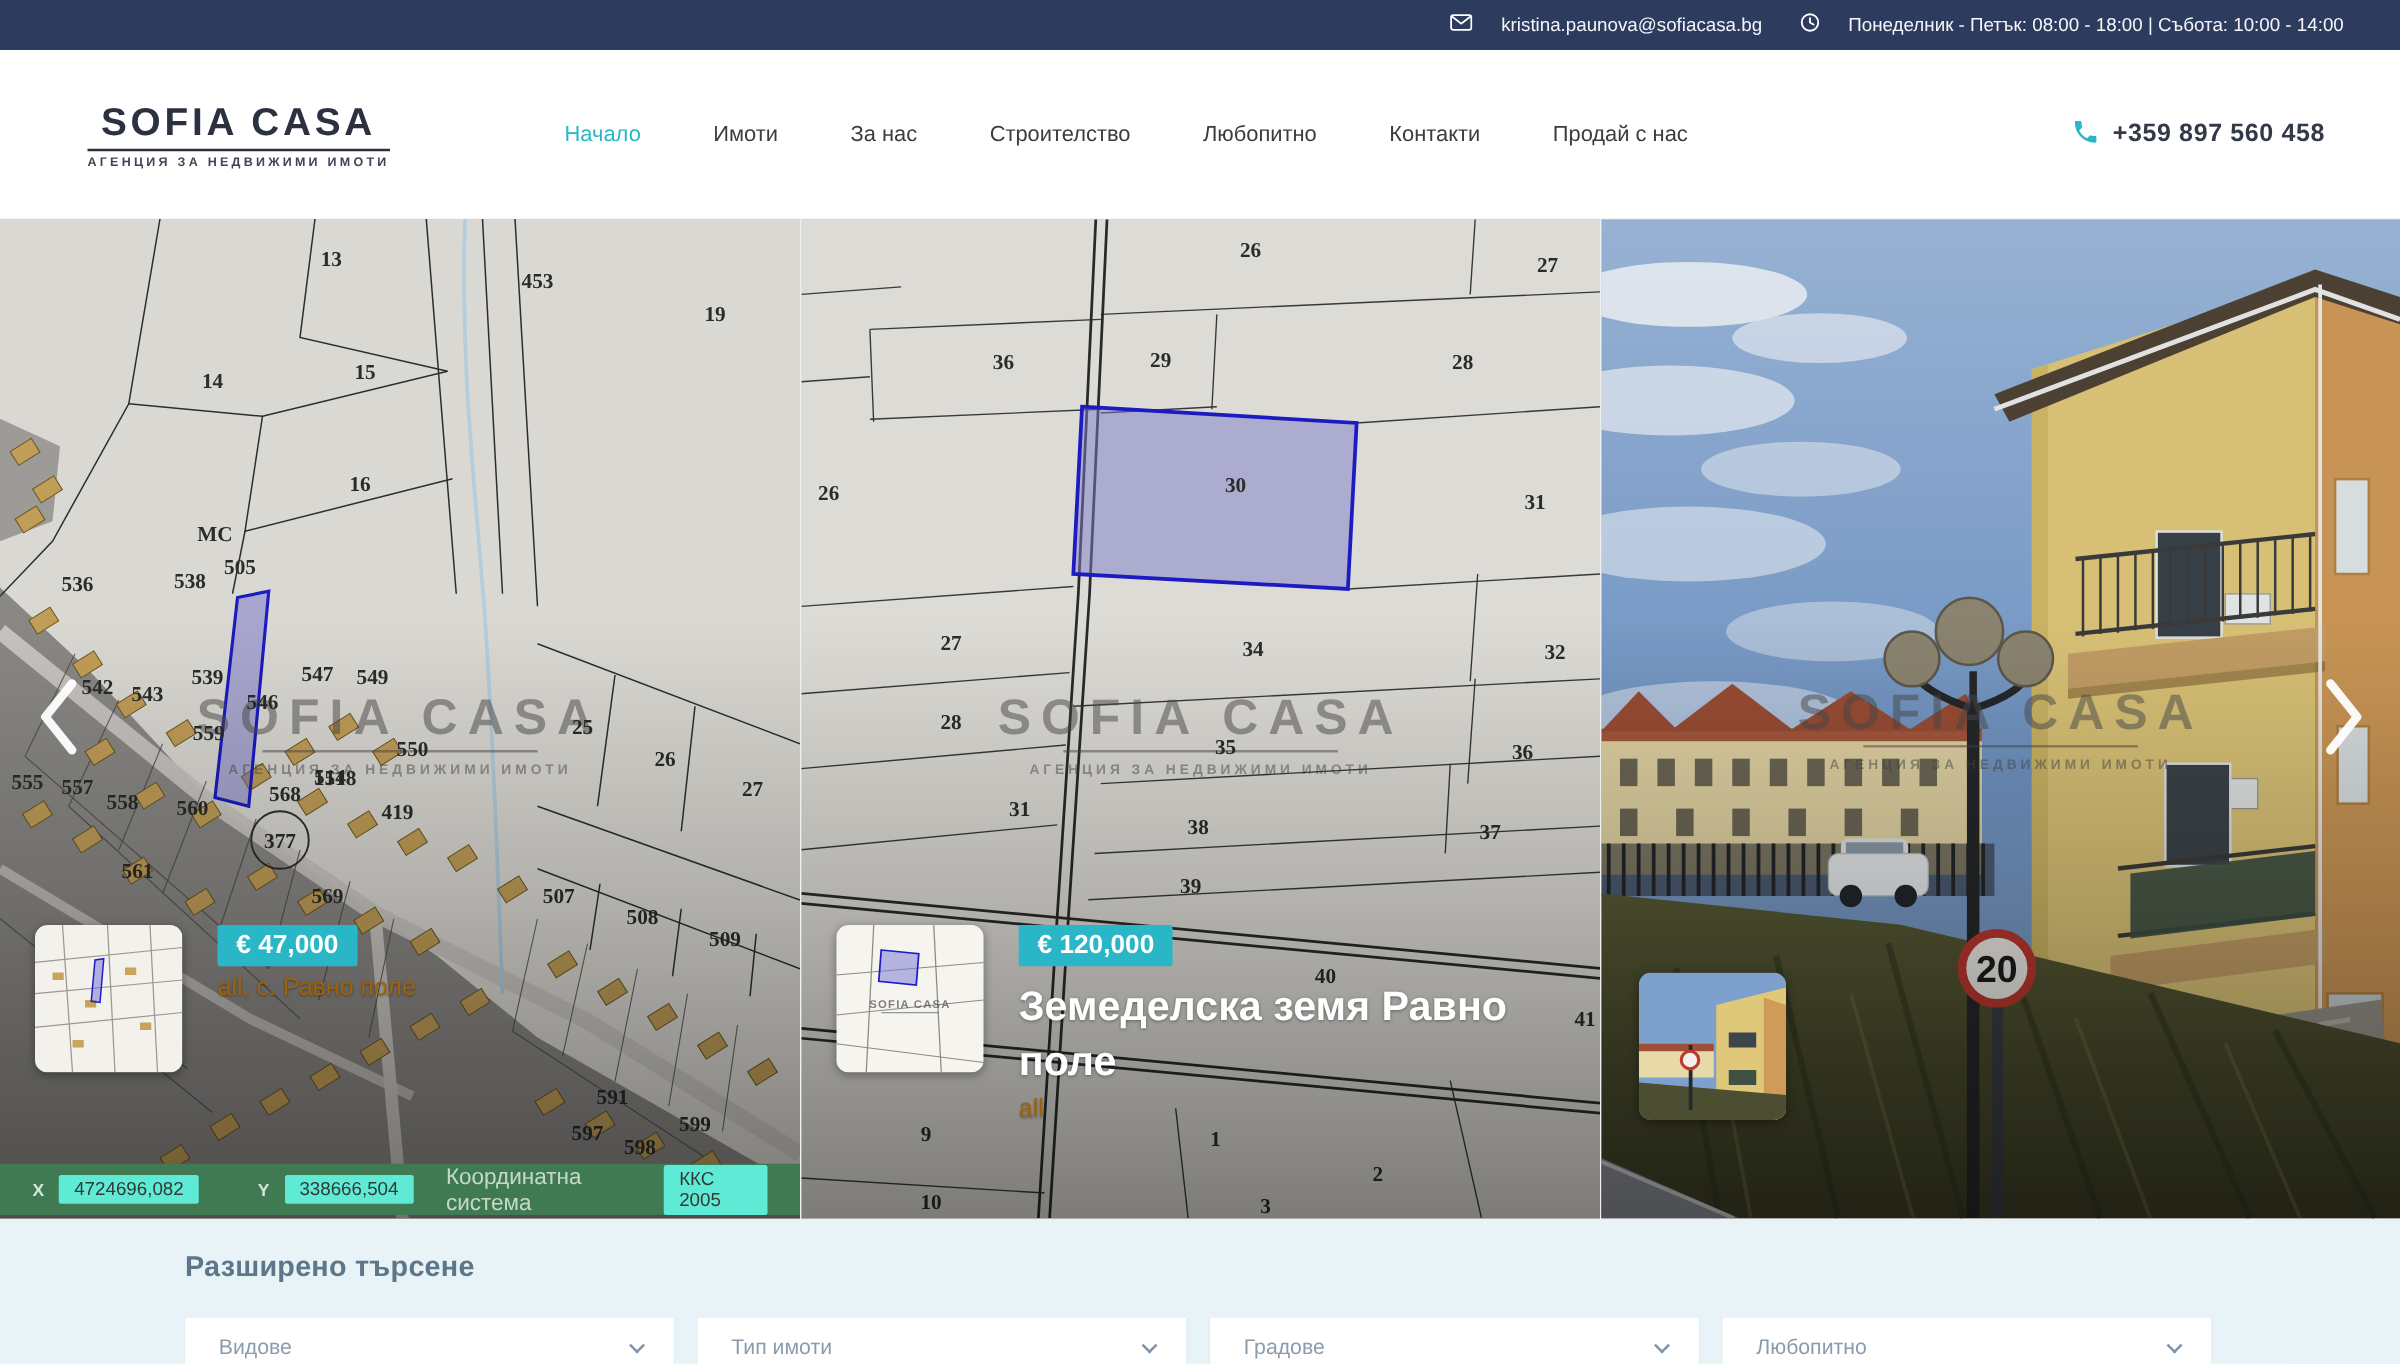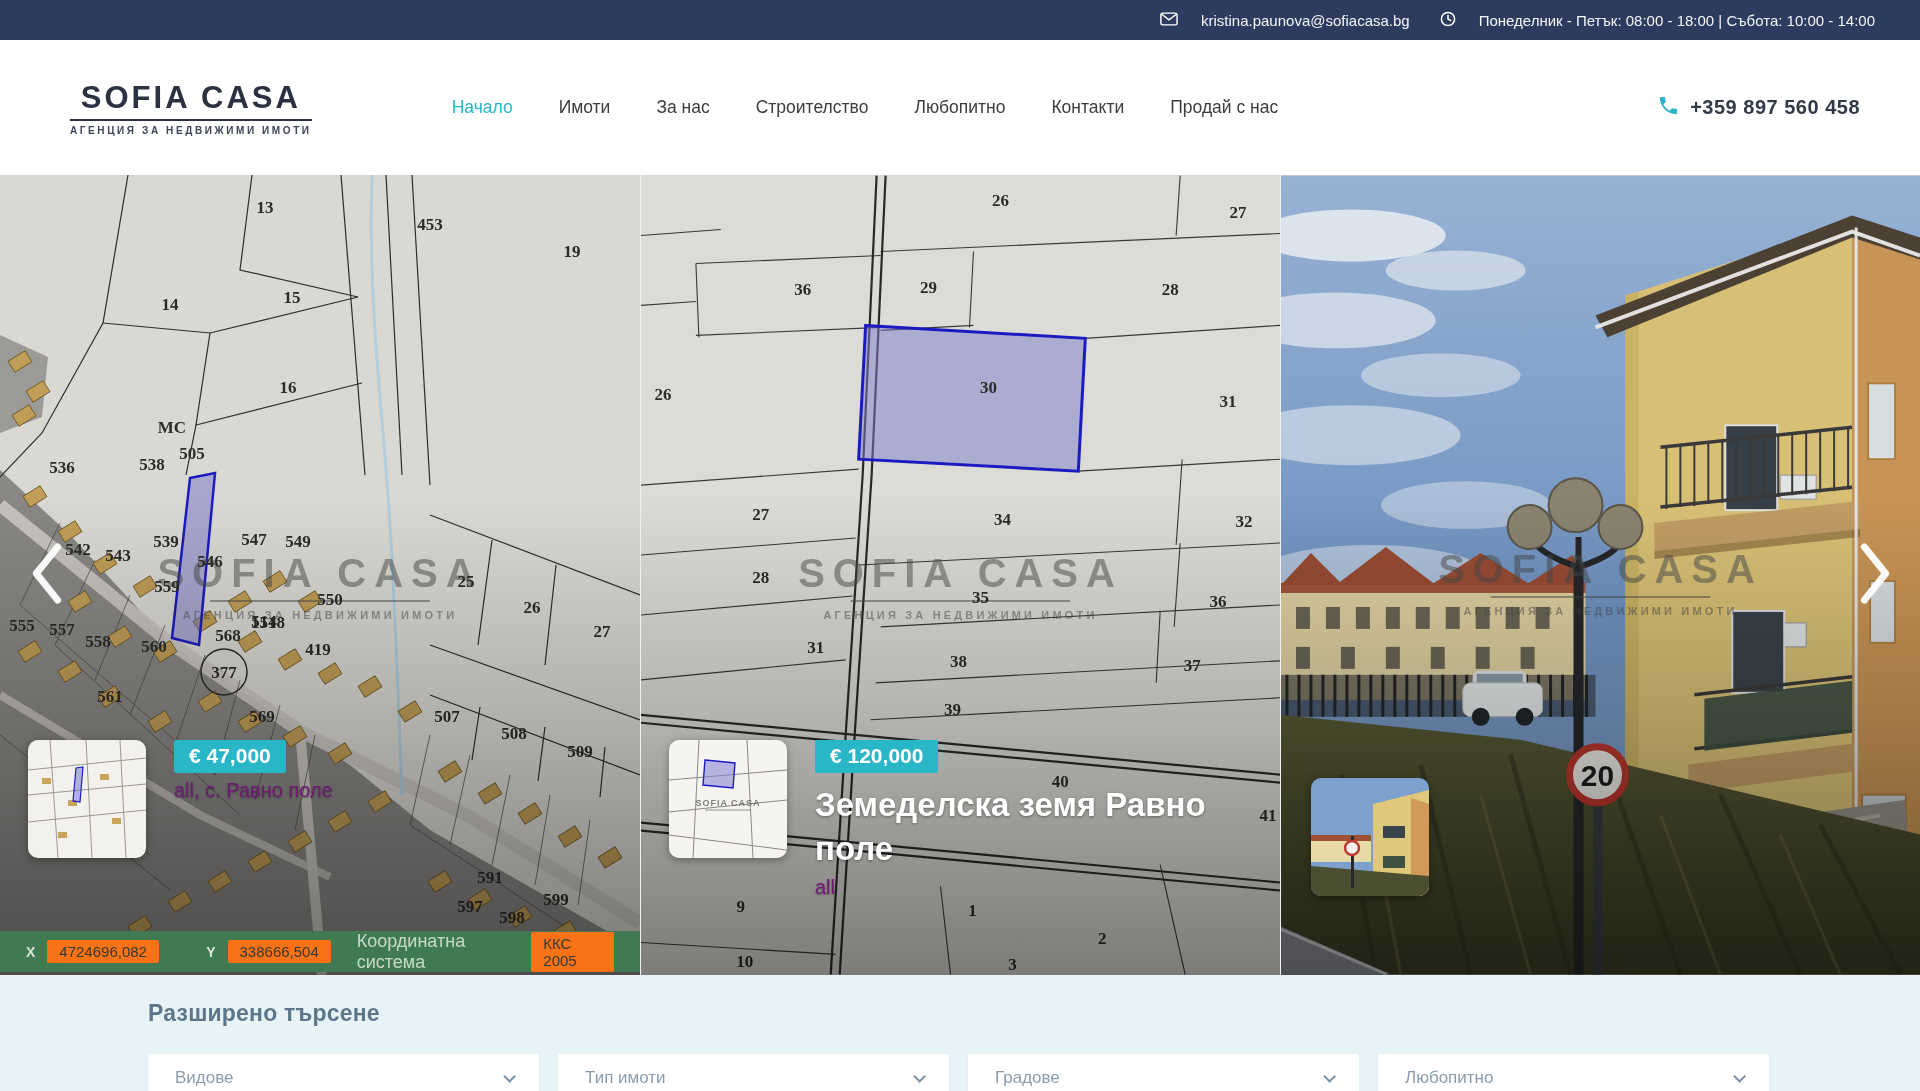--- a/index.html
+++ b/index.html
@@ -9,21 +9,21 @@
   
   .topbar { height:40px; background:#2d3c5e; display:flex; align-items:center; justify-content:flex-end; padding-right:45px; }
   .topbar .tb-item { display:flex; align-items:center; gap:23px; color:#f3f5f9; font-size:15px; margin-left:30px; }
 
   
   .header { height:135px; background:#fff; display:flex; align-items:center; padding:0 60px 0 70px; }
   .logo { display:flex; flex-direction:column; align-items:center; cursor:pointer; }
   .logo-title { font-size:31px; font-weight:bold; letter-spacing:3px; color:#2b3140; white-space:nowrap; }
   .logo-rule { width:100%; height:2px; background:#2b3140; margin:3px 0 4px; }
   .logo-tagline { font-size:10px; letter-spacing:2.6px; font-weight:bold; color:#3d4556; white-space:nowrap; }
-  .nav { display:flex; gap:46px; margin-left:140px; }
+  .nav { display:flex; gap:58px; margin-left:140px; }
   .nav a { font-size:17.5px; color:#3c3c3c; font-weight:500; text-decoration:none; cursor:pointer; }
   .nav a.active { color:#29b7c8; }
   .phone { margin-left:auto; display:flex; align-items:center; gap:10px; cursor:pointer; }
   .phone-num { font-size:20px; font-weight:bold; color:#333a47; letter-spacing:.5px; }
 
   
   .carousel { position:relative; width:1920px; height:800px; display:flex; background:#ddd; }
   .slide { position:relative; width:640px; height:800px; overflow:hidden; cursor:pointer; }
   .slide + .slide { border-left:1px solid rgba(245,245,245,.75); }
   .slide svg.scene { position:absolute; inset:0; width:100%; height:100%; display:block; }
@@ -40,27 +40,27 @@
   .card { position:absolute; left:28px; top:565px; display:flex; z-index:5; }
   .card.low { top:603px; left:30px; }
   .thumb { width:118px; height:118px; border-radius:10px; overflow:hidden; flex:0 0 auto;
     box-shadow:0 2px 8px rgba(0,0,0,.35); }
   .thumb svg { display:block; width:100%; height:100%; }
   .card-info { margin-left:28px; }
   .badge { display:inline-block; background:#29b7c8; color:#fff; font-size:21px; font-weight:bold;
     padding:4px 15px 5px; border-radius:2px; }
   .card-title { color:#fff; font-size:33px; font-weight:bold; line-height:1.32; margin-top:10px; max-width:445px;
     text-shadow:0 1px 3px rgba(0,0,0,.4); }
-  .card-loc { color:#701a75; font-size:20px; margin-top:6px; text-shadow:0 1px 2px rgba(0,0,0,.4); }
+  .card-loc { color:#a16207; font-size:20px; margin-top:6px; text-shadow:0 1px 2px rgba(0,0,0,.4); }
 
   
   .coordbar { position:absolute; left:0; right:0; bottom:3px; height:41px; background:#3f7a52; z-index:4;
     display:flex; align-items:center; padding:0 26px; gap:12px; }
   .coordbar .cb-lab { color:#e9f1e9; font-size:14px; font-weight:bold; opacity:.9; }
-  .coordbar .cb-box { background:#f97316; color:#333a35; font-size:15px; padding:3px 12px; border-radius:2px; }
+  .coordbar .cb-box { background:#5eead4; color:#333a35; font-size:15px; padding:3px 12px; border-radius:2px; }
   .coordbar .cb-sys { color:#d4e3d4; font-size:18px; margin-left:14px; opacity:.9; }
   .coordbar .sp { width:26px; }
 
   
   .arrow { position:absolute; top:50%; transform:translateY(-50%); background:none; border:none; cursor:pointer;
     z-index:8; opacity:.95; }
   .arrow.left { left:28px; } .arrow.right { right:26px; }
 
   
   .search { height:149px; background:#e7f3f6; padding:25px 0 0 148px; }

